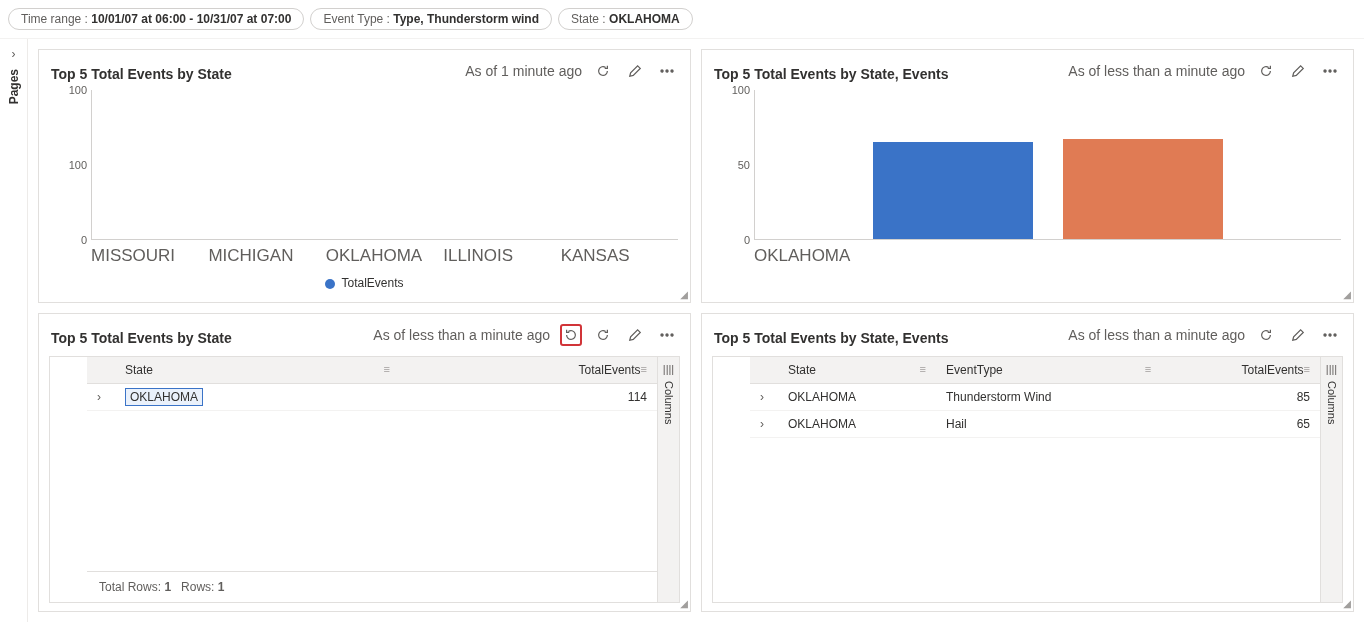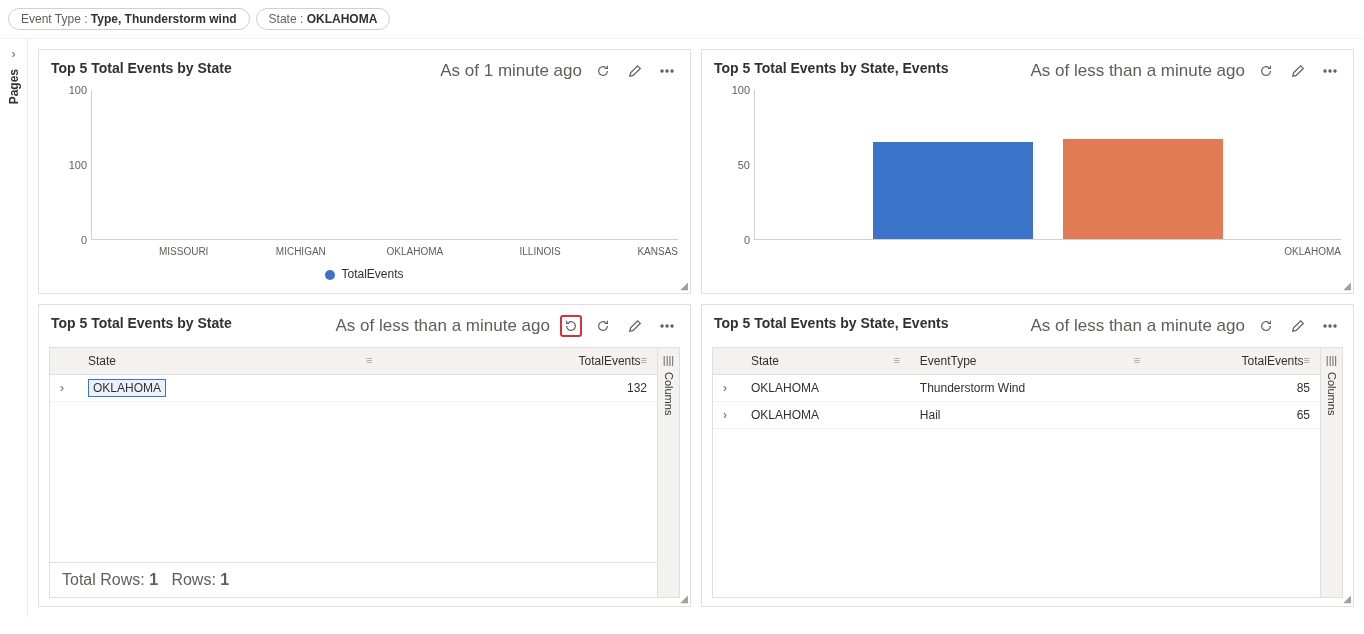--- a/index.html
+++ b/index.html
@@ -6,61 +6,64 @@
   body { font-family: "Segoe UI", Arial, sans-serif; font-size: 13px; color: #323130; background: #fff; width:1364px; }
   .top-filters { display:flex; gap:6px; padding:8px 8px 8px 8px; border-bottom:1px solid #f3f2f1; }
   .pill { border:1px solid #d2d0ce; border-radius:14px; padding:3px 12px; font-size:12px; color:#605e5c; background:#fff; cursor:pointer; }
   .pill b { color:#323130; font-weight:600; }
   .layout { display:flex; }
   .pages-tab { width:28px; display:flex; flex-direction:column; align-items:center; padding-top:8px; gap:4px; border-right:1px solid #edebe9;}
   .pages-tab .chev { font-size:12px; color:#605e5c; cursor:pointer;}
   .pages-tab .label { writing-mode:vertical-rl; transform:rotate(180deg); font-size:12px; font-weight:600; color:#323130; margin-top:4px;}
   .grid { flex:1; display:grid; grid-template-columns:1fr 1fr; gap:10px; padding:10px 10px 10px 10px;}
   .panel { border:1px solid #e1dfdd; background:#fff; position:relative; display:flex; flex-direction:column;}
-  .panel-head { display:flex; align-items:flex-start; padding:10px 12px 4px 12px;}
+  .panel-head { display:flex; align-items:flex-end; padding:10px 12px 4px 12px;}
   .panel-title { font-size:14px; font-weight:600; flex:1;}
   .panel-actions { display:flex; align-items:center; gap:10px; color:#605e5c; font-size:11px;}
   .icon-btn { width:22px; height:22px; border-radius:3px; display:flex; align-items:center; justify-content:center; cursor:pointer; }
   .red-box { border:2px solid #d13438; border-radius:3px;}
   svg { stroke:#605e5c; fill:none; stroke-width:1.4; }
   .chart-area { flex:1; padding:4px 12px 8px 12px; display:flex; flex-direction:column;}
   .axis-bars { display:flex; height:150px; position:relative; padding-left:40px; }
   .ytick { position:absolute; left:0; width:36px; text-align:right; font-size:11px; color:#605e5c; transform:translateY(50%);}
   .bars-row { flex:1; display:flex; align-items:flex-end; justify-content:space-around; border-left:1px solid #d2d0ce; border-bottom:1px solid #d2d0ce;}
   .bar-col { display:flex; flex-direction:column; align-items:center; width:90px;}
   .bar { width:80px; background:#3a73c7;}
   .xlabels { display:flex; padding-left:40px;}
-  .xlabels .xl { flex:1; text-align:right; font-size:10px; color:#605e5c; padding-top:6px;}
+  .xlabels .xl { flex:1; text-align:left; font-size:17px; color:#605e5c; padding-top:6px;}
   .legend { display:flex; justify-content:center; gap:18px; padding:10px 0 4px 0; font-size:12px;}
   .legend .dot { display:inline-block; width:10px; height:10px; border-radius:50%; margin-right:6px; vertical-align:middle;}
   .dot-blue { background:#3a73c7;}
   .dot-orange { background:#e07b54;}
   .resize-handle { position:absolute; right:2px; bottom:2px; font-size:10px; color:#a19f9d; cursor:se-resize;}
   
-  .table-wrap { display:flex; flex:1; margin:6px 10px 8px 10px; border:1px solid #e1dfdd; position:relative;}
+  .table-wrap { display:flex; flex:1; margin:6px 10px 8px 10px; border:1px solid #e1dfdd; position:relative;padding-left:37px;}
   .table-scroll { flex:1; overflow:auto;}
   table { border-collapse:collapse; width:100%;}
   thead th { background:#f3f2f1; font-weight:400; font-size:12px; color:#323130; text-align:left; padding:6px 10px; border-bottom:1px solid #e1dfdd; position:relative;}
   thead th .th-menu { float:right; color:#a19f9d; font-size:11px; cursor:pointer; }
   tbody td { padding:6px 10px; font-size:12px; border-bottom:1px solid #f3f2f1; white-space:nowrap;}
   tbody td.num { text-align:right;}
   .row-expand { color:#605e5c; cursor:pointer; padding-right:2px;}
   .selected-cell { border:1px solid #3a73c7; background:#eaf1fb; padding:1px 4px;}
   .columns-tab { width:22px; background:#f3f2f1; border-left:1px solid #e1dfdd; display:flex; flex-direction:column; align-items:center; padding-top:6px; gap:4px; cursor:pointer;}
   .columns-tab .bars-icon { font-size:11px; color:#605e5c;}
   .columns-tab .vlabel { writing-mode:vertical-rl; font-size:11px; color:#323130; margin-top:2px;}
-  .table-footer { border-top:1px solid #e1dfdd; padding:8px 12px; font-size:16px; color:#605e5c;}
+  .table-footer { border-top:1px solid #e1dfdd; padding:8px 12px; font-size:12px; color:#605e5c;}
   .wide-bar-area .bars-row { justify-content:center; gap:30px;}
   .wide-bar-area .bar { width:160px;}
-  .asof { font-size:17px; color:#605e5c;}
+  .asof { font-size:14px; color:#605e5c;}
 </style>
 </head>
 <body>
 
 <div class="top-filters">
+  <div class="pill">
+    <span>Time range : </span><b>10/01/07 at 06:00 - 10/31/07 at 07:00</b>
+  </div>
   <div class="pill">
     <span>Event Type : </span><b>Type, Thunderstorm wind</b>
   </div>
   <div class="pill">
     <span>State : </span><b>OKLAHOMA</b>
   </div>
 </div>
 
 <div class="layout">
   <div class="pages-tab">
@@ -212,21 +215,21 @@
                 <tr>
               <th style="width:28px"></th>
               <th><span>State</span><span class="th-menu">≡</span></th>
               <th style="text-align:right"><span>TotalEvents</span> <span class="th-menu">≡</span></th>
             </tr>
               </thead>
             <tbody id="tbody3">
                 <tr>
                   <td class="row-expand">›</td>
                   <td><span class="selected-cell">OKLAHOMA</span></td>
-                  <td class="num">132</td>
+                  <td class="num">114</td>
                 </tr>
               </tbody>
           </table>
           <div style="height:160px"></div>
           <div class="table-footer">
             <span>Total Rows:</span> <b>1</b>&nbsp;&nbsp;
             <span>Rows:</span> <b>1</b>
           </div>
         </div>
         <div class="columns-tab">

